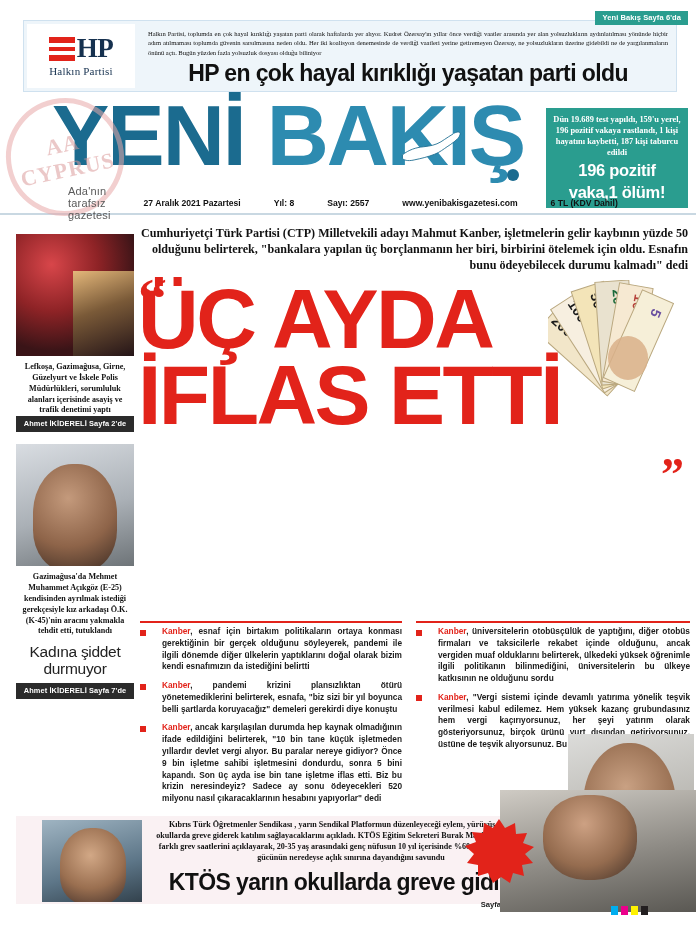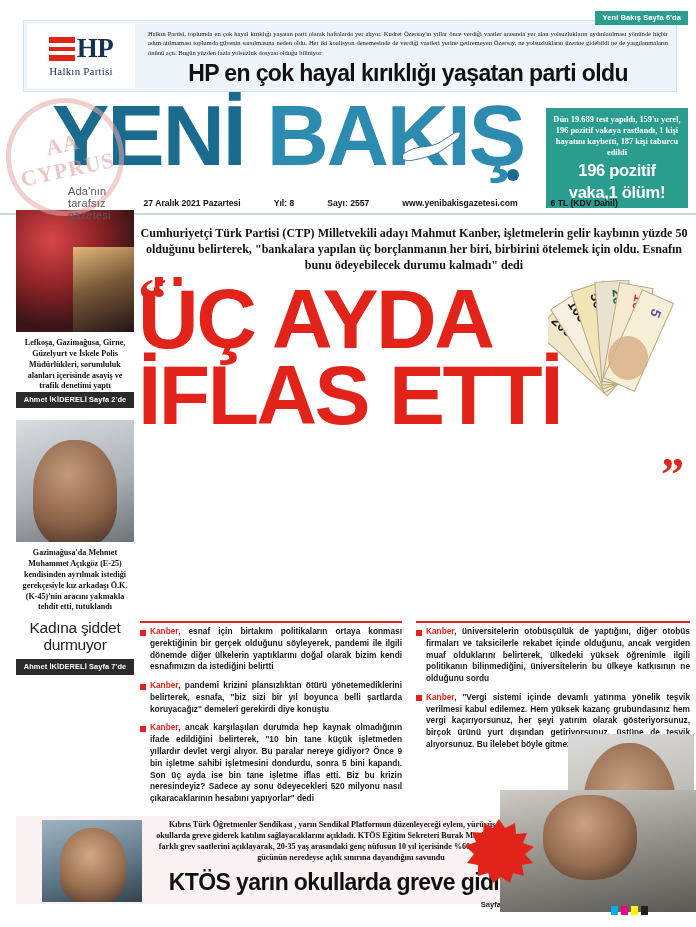--- a/index.html
+++ b/index.html
@@ -160,21 +160,21 @@
     white-space: nowrap;
     margin-left: 24px;
   }
   .rule-under {
     position: absolute; left: 0; top: 213px;
     width: 696px; height: 1.5px; background: #c9d8e2;
   }
 
   
   .sidebar {
-    position: absolute; left: 16px; top: 210px;
+    position: absolute; left: 16px; top: 234px;
     width: 118px;
   }
   .side-card { margin-bottom: 12px; }
   .side-photo {
     width: 118px; height: 122px;
     background: #8a7c7c;
     position: relative; overflow: hidden;
   }
   .side-photo.police {
     background:
@@ -213,21 +213,21 @@
   }
 
   
   .lead-wrap {
     position: absolute; left: 140px; top: 226px;
     width: 548px;
   }
   .lead-para {
     font-family: "Liberation Serif", serif;
     font-size: 12.1px; line-height: 1.32;
-    color: #111111; text-align: center;
+    color: #111111; text-align: right;
     font-weight: 600;
   }
 
   
   .big-head {
     position: absolute; left: 138px; top: 282px;
     width: 552px; height: 290px;
     z-index: 12;
   }
   .bh-line {
@@ -264,21 +264,21 @@
     width: 550px; height: 186px;
     display: flex; gap: 14px;
   }
   .bcol { width: 262px; position: relative; }
   .bcol.right { width: 274px; }
   .bcol-rule {
     position: absolute; left: 0; top: -5px;
     width: 100%; height: 2px; background: #e2231a;
   }
   .bullet {
-    display: flex; gap: 4px;
+    display: flex; gap: 16px;
     margin-bottom: 7px;
   }
   .bullet-mark {
     width: 6px; height: 6px; background: #e2231a;
     flex-shrink: 0; margin-top: 3.5px;
   }
   .bullet-text {
     font-size: 8.3px; line-height: 1.42;
     color: #1a1a1a; font-weight: bold;
     text-align: justify;

